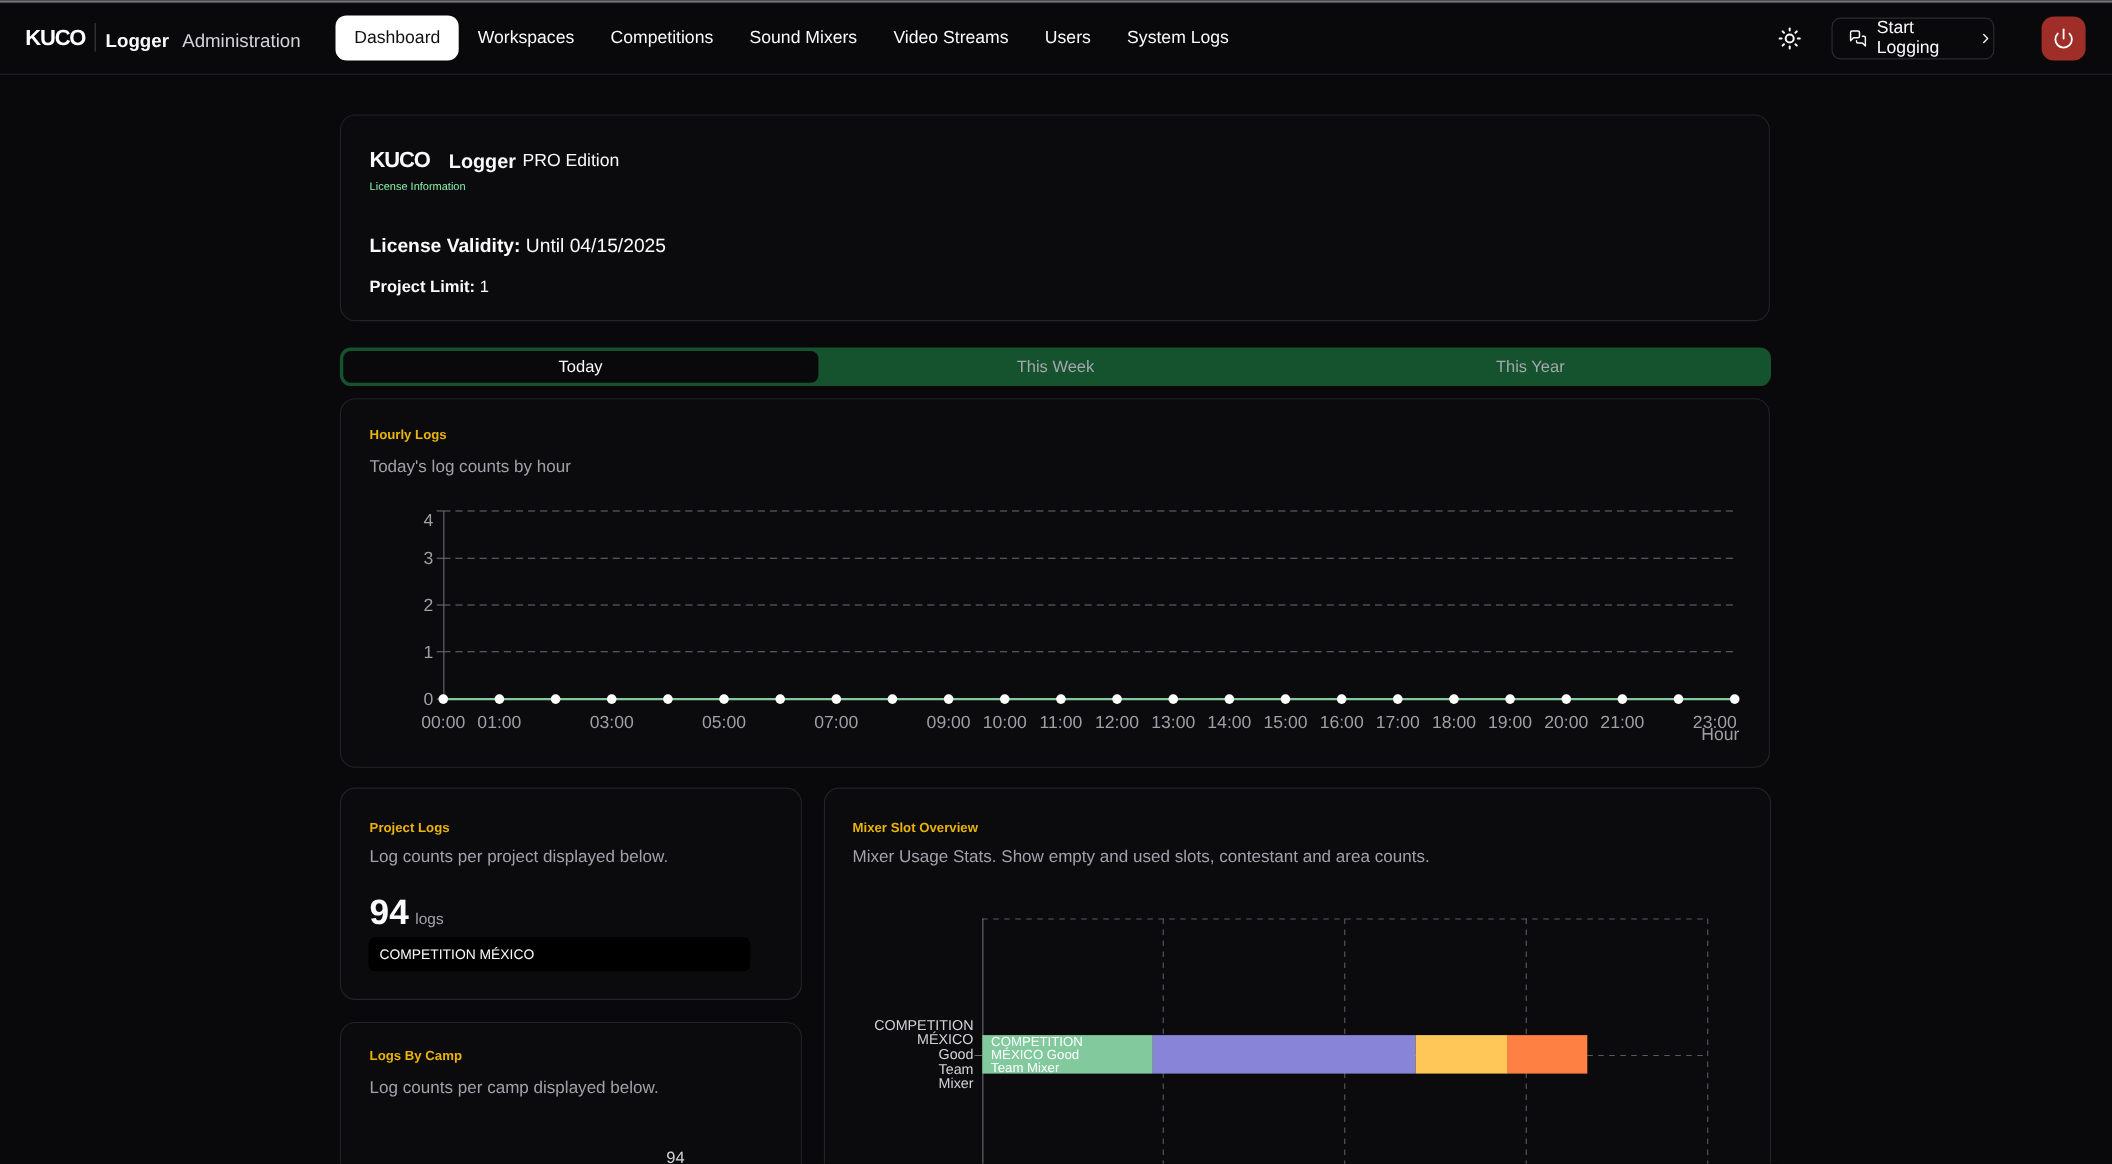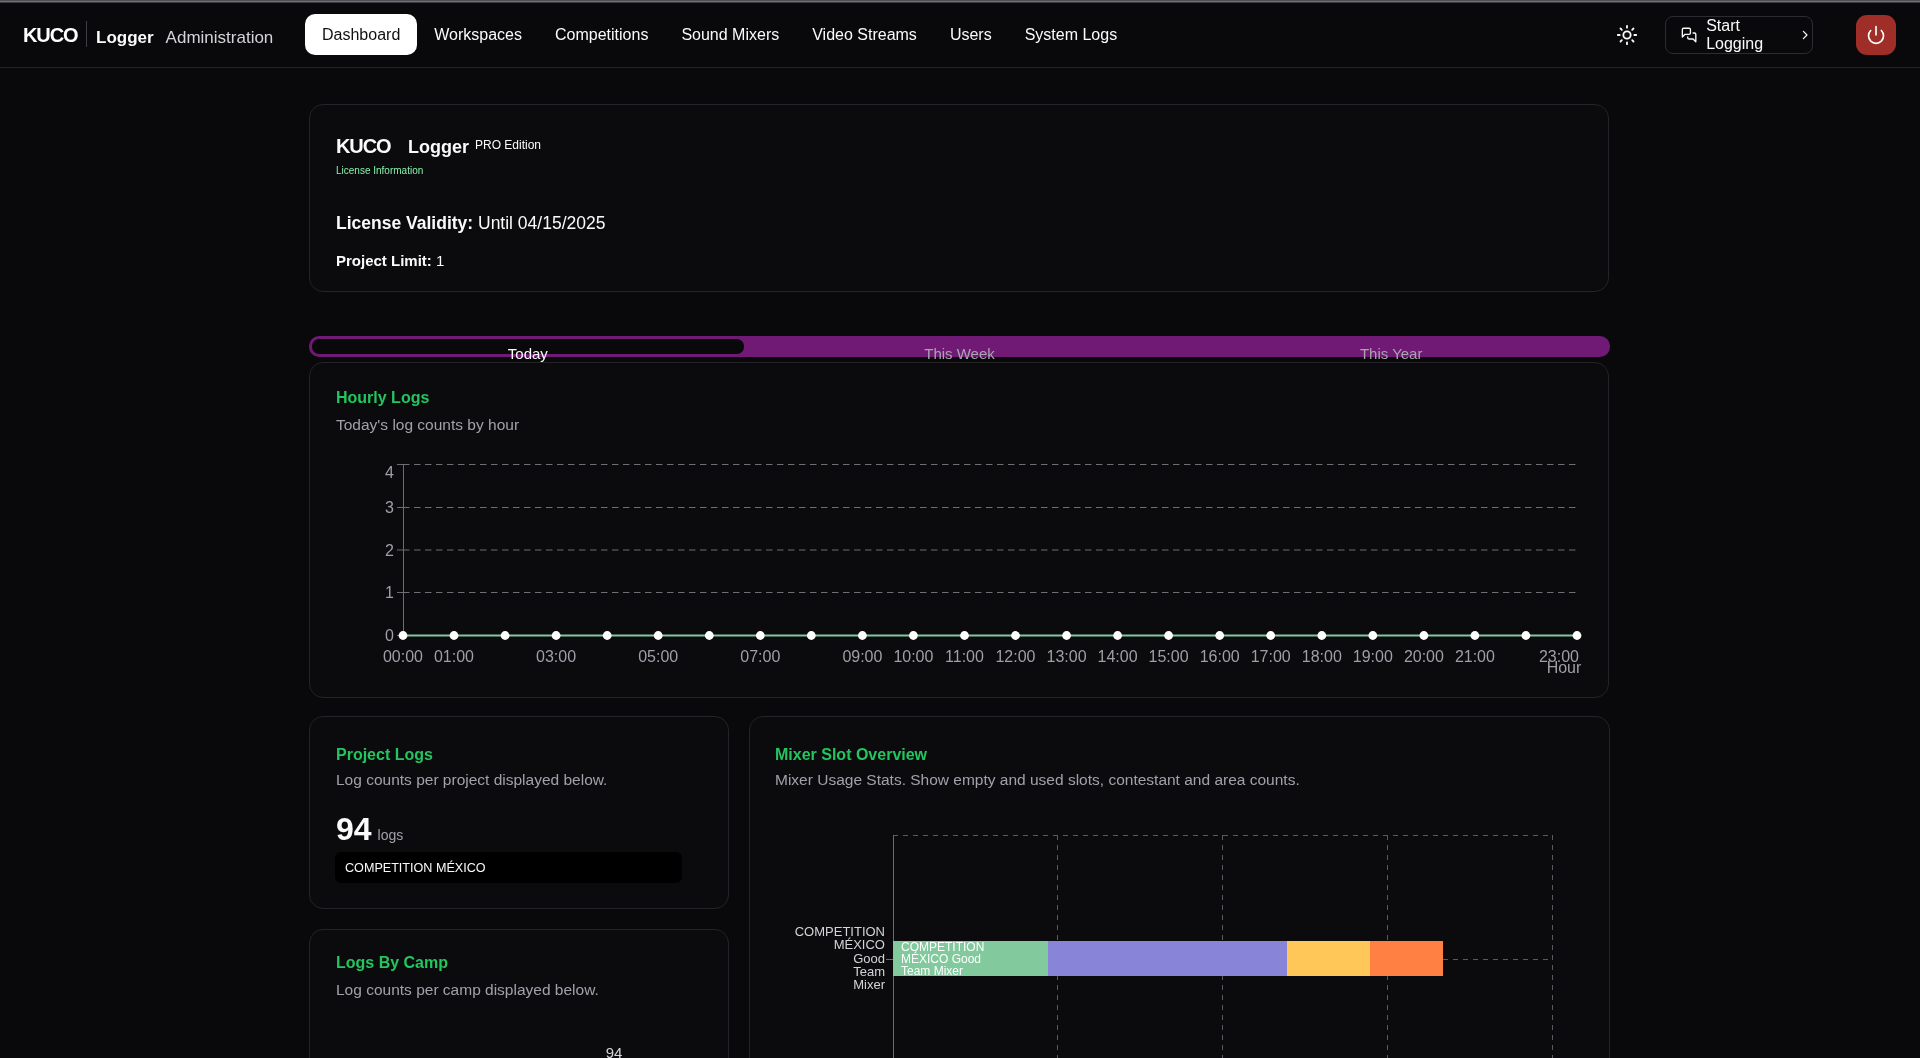--- a/index.html
+++ b/index.html
@@ -15,34 +15,34 @@
 .brand2 b { color:#fafafa; }
 .brand2 span { color:#d4d4d8; font-weight:normal; margin-left:12px; }
 nav { position:absolute; left:305px; top:14px; display:flex; gap:1px; }
 nav .item { height:41px; line-height:41px; padding:0 16px; font-size:16px; color:#fafafa; border-radius:10px; }
 nav .item.active { background:#fff; color:#111113; padding:0 17px; }
 .sun { position:absolute; left:1616px; top:24px; }
 .startlog { position:absolute; left:1665px; top:16px; width:148px; height:38px; border:1px solid #2c2c32; border-radius:8px; display:flex; align-items:center; padding-left:15px; gap:9px; font-size:16px; color:#fafafa; }
 .power { position:absolute; left:1856px; top:15px; width:40px; height:40px; background:#9f2d28; border-radius:11px; display:flex; align-items:center; justify-content:center; }
 .wrap { position:absolute; left:309px; top:0; width:1302px; }
 .card { position:absolute; background:#0b0b0d; border:1px solid #232328; border-radius:14px; }
-.ctitle { position:absolute; left:26px; font-size:16px; font-weight:bold; color:#22c55e; line-height:1.2; }
+.ctitle { position:absolute; left:26px; font-size:12px; font-weight:bold; color:#eab308; line-height:1.2; }
 .csub { position:absolute; left:26px; font-size:15.5px; color:#a1a1aa; line-height:1.2; }
 
 
 #license { left:0; top:104px; width:1300px; height:188px; }
 .lic-logo { position:absolute; left:26px; top:30px; font-size:20px; font-weight:bold; letter-spacing:-1.1px; }
 .lic-name { position:absolute; left:98px; top:32px; font-size:18px; font-weight:bold; }
-.lic-pro  { position:absolute; left:165px; top:33px; font-size:12px; }
+.lic-pro  { position:absolute; left:165px; top:33px; font-size:16px; }
 .lic-info { position:absolute; left:26px; top:60px; font-size:10px; color:#86efac; }
 .lic-l1 { position:absolute; left:26px; top:108px; font-size:17.5px; }
 .lic-l2 { position:absolute; left:26px; top:147px; font-size:15px; }
 
 
-#tabs { position:absolute; left:0; top:316px; width:1301px; height:21px; background:#701a75; border-radius:10px; display:flex; padding:3px;margin-top:20px; }
+#tabs { position:absolute; left:0; top:316px; width:1301px; height:35px; background:#14532d; border-radius:10px; display:flex; padding:3px; }
 #tabs .tab { flex:1; text-align:center; font-size:15px; color:#a6a6ad; line-height:29px; border-radius:7px; }
 #tabs .tab.active { background:#09090b; color:#fafafa; }
 
 
 #hourly { left:0; top:362px; width:1300px; height:336px; }
 
 
 #project { left:0; top:716px; width:420px; height:193px; }
 #camp { left:0; top:929px; width:420px; height:240px; }
 #mixer { left:440px; top:716px; width:861px; height:430px; }

